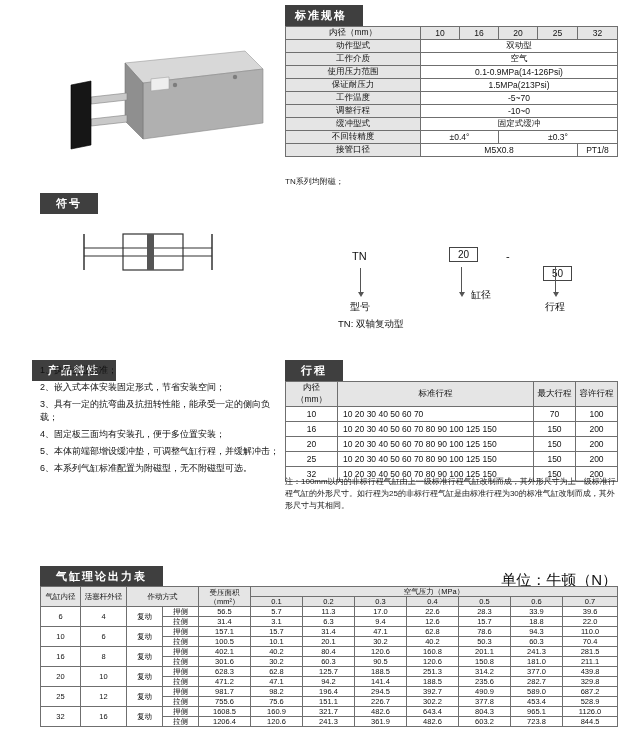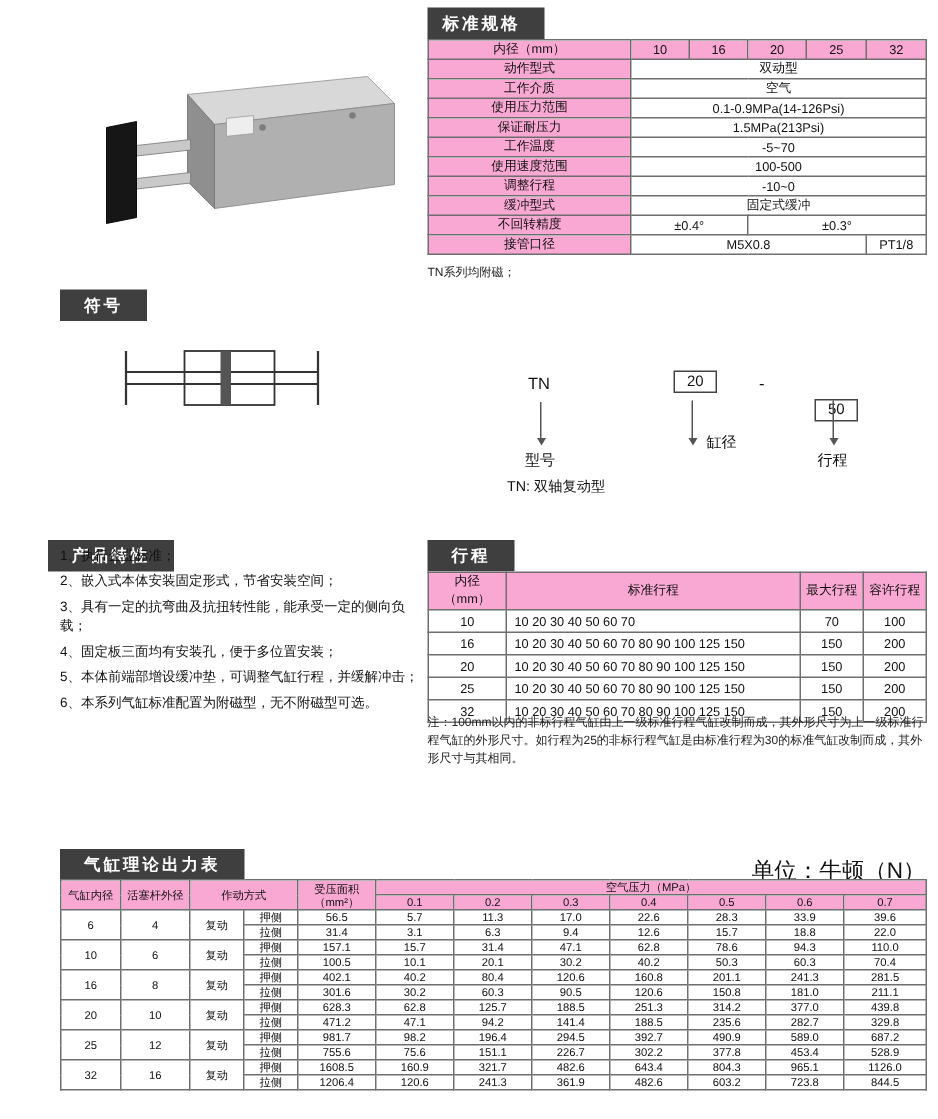--- a/index.html
+++ b/index.html
@@ -4,21 +4,21 @@
 <style>
   * { box-sizing: border-box; }
   body { margin:0; background:#fff; font-family:"Liberation Sans","DejaVu Sans",sans-serif; color:#111; }
   .page { position:relative; width:625px; height:746px; background:#fff; overflow:hidden; }
 
   .bar { position:absolute; background:#3f3f3f; color:#fff; font-size:11px; font-weight:bold;
          padding:3px 16px; letter-spacing:2px; }
 
   table { position:absolute; border-collapse:collapse; table-layout:fixed; background:#fff; }
   td, th { border:1px solid #6f6f6f; text-align:center; font-weight:normal; overflow:hidden; }
-  th { background:#f9a8d4; }
+  th { background:#e5e5e5; }
 
   .spec td, .spec th { font-size:8.5px; height:12px; padding:0 2px; }
   .stroke td, .stroke th { font-size:8.5px; height:15px; padding:0 2px; }
   .stroke td.std { text-align:left; padding-left:5px; }
   .force td, .force th { font-size:7.5px; height:8px; padding:0 1px; line-height:1.2; }
 
   .small-note { position:absolute; font-size:8px; color:#222; line-height:1.5; }
   .unit-note { position:absolute; font-size:15px; color:#111; text-align:right; }
 
   .features { position:absolute; left:40px; top:364px; width:242px; font-size:9px; line-height:1.45; }
@@ -87,24 +87,20 @@
         </tr>
     <tr>
           <th>保证耐压力</th>
           <td colspan="5">1.5MPa(213Psi)</td>
         </tr>
     <tr>
           <th>工作温度</th>
           <td colspan="5">-5~70</td>
         </tr>
     <tr>
-          <th>使用速度范围</th>
-          <td colspan="5">100-500</td>
-        </tr>
-    <tr>
           <th>调整行程</th>
           <td colspan="5">-10~0</td>
         </tr>
     <tr>
           <th>缓冲型式</th>
           <td colspan="5">固定式缓冲</td>
         </tr>
     <tr>
       <th>不回转精度</th>
       <td colspan="2">±0.4°</td>

